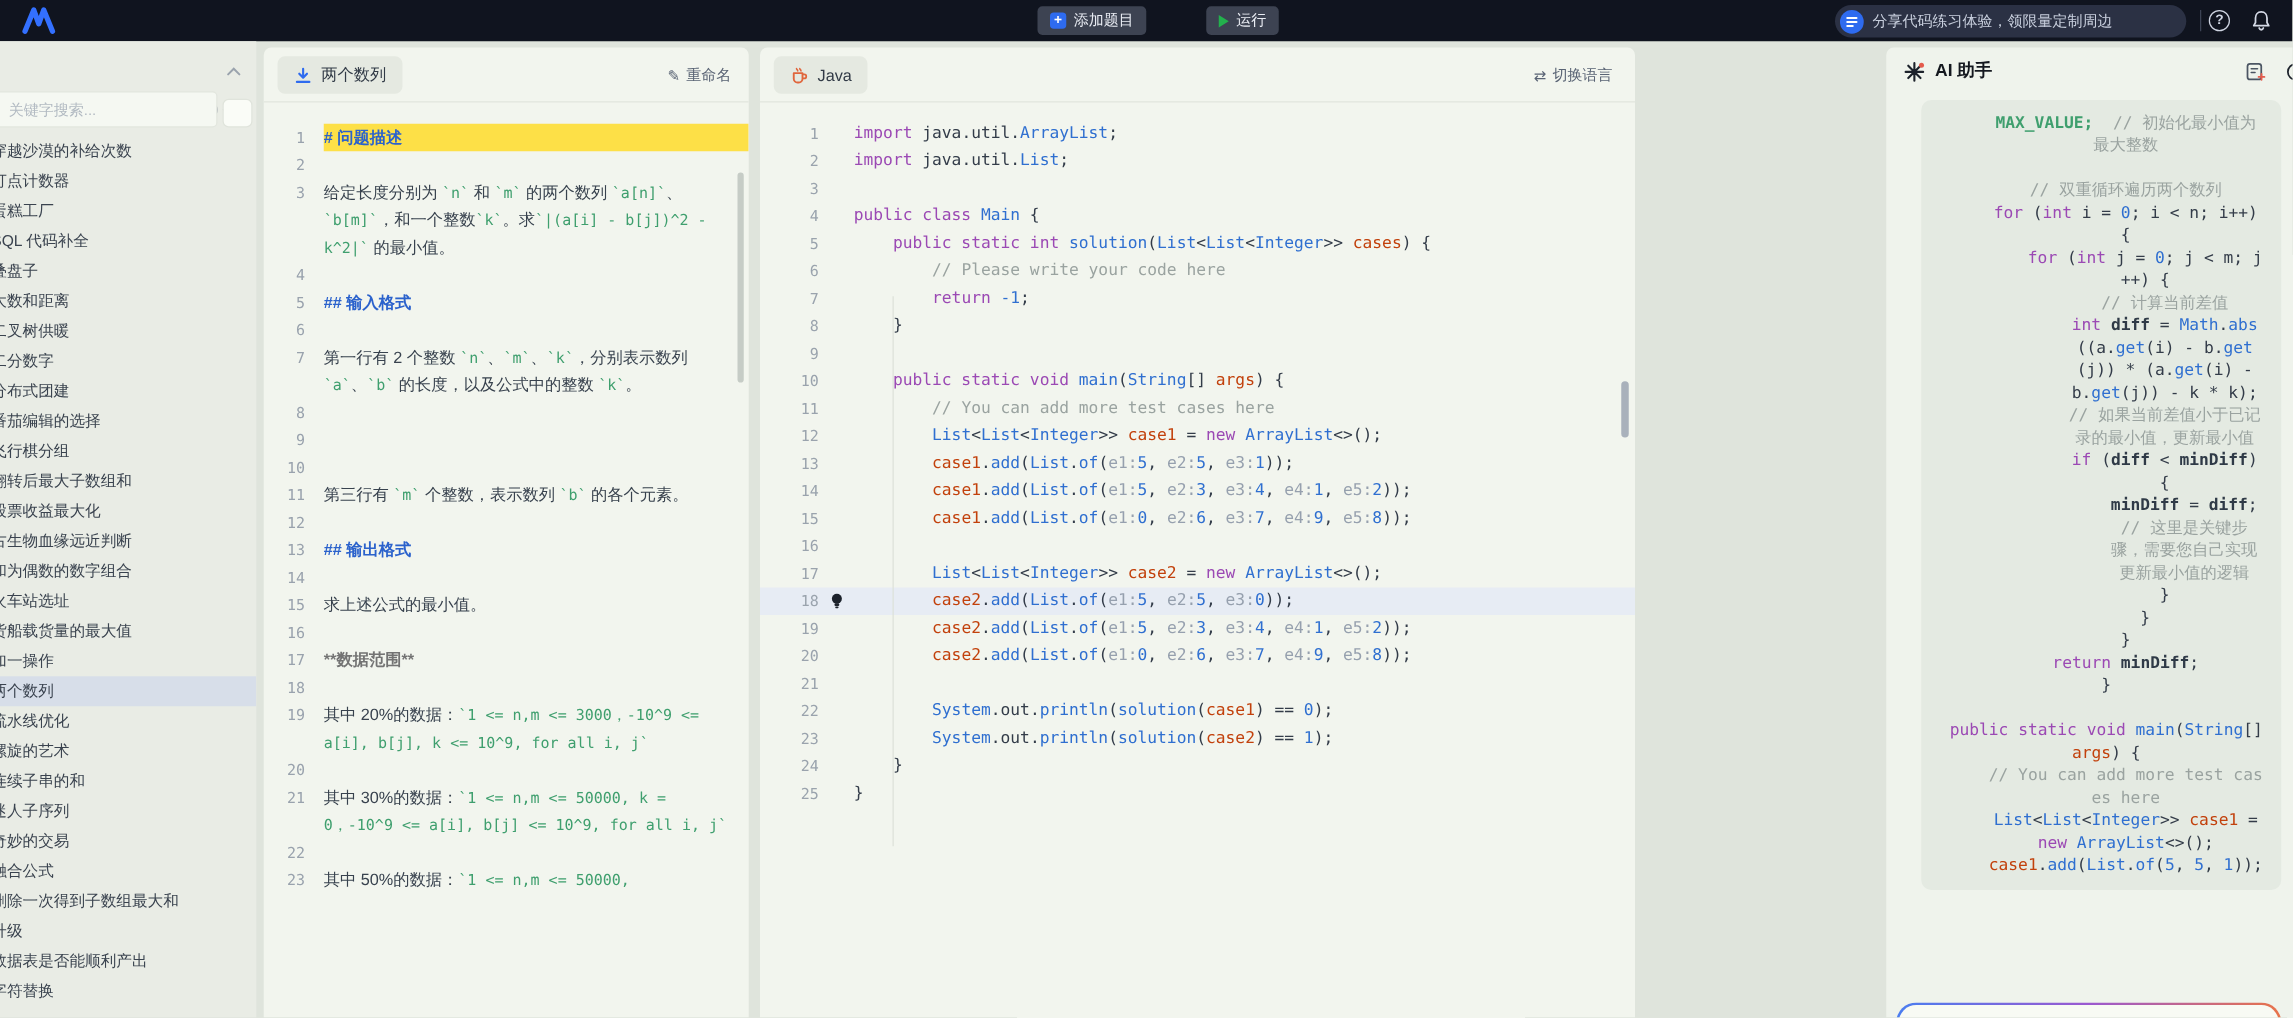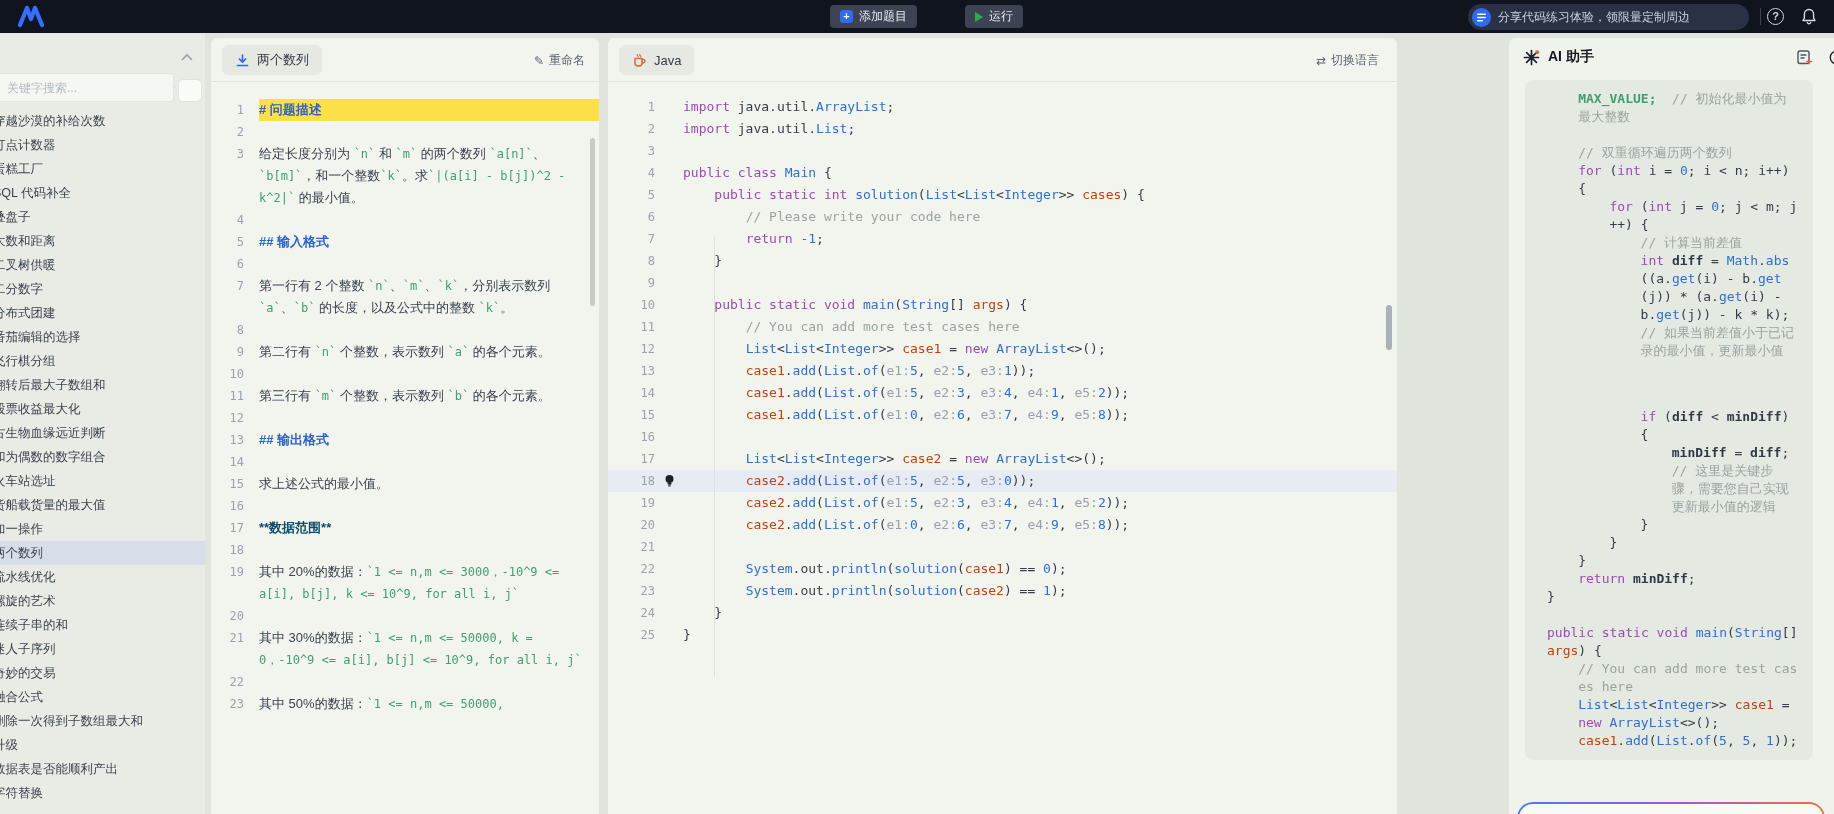--- a/index.html
+++ b/index.html
@@ -62,27 +62,27 @@
   #desc-rename { right:14px; }
   #md-content { position:absolute; left:0; top:53px; right:0; bottom:0; overflow:hidden; padding-top:8px; }
   .mrow { display:flex; }
   .gnum { flex:0 0 48px; text-align:right; padding-right:15px; color:#99a2ad; font-size:12px;
           line-height:22px; font-family:"DejaVu Sans Mono", monospace; }
   .gtext { flex:1; font-size:13px; line-height:22px; padding-right:16px; min-height:22px;
            overflow-wrap:anywhere; color:#38424e; }
   .gtext.hl { background:#fde047; }
   .mh { color:#2b62cc; font-weight:bold; }
   .mt { color:#38424e; }
-  .mb { color:#0c4a6e; font-weight:bold;text-align:center; }
+  .mb { color:#737373; font-weight:bold;text-align:center; }
   .mc { color:#3f9f6e; font-family:"DejaVu Sans Mono", monospace; font-size:12px; }
   #desc-scrollthumb { position:absolute; right:4px; top:100px; width:5px; height:168px;
                       background:#c6ccc6; border-radius:3px; }
 
   
-  #editor-panel { left:608px; width:789px; }
+  #editor-panel { left:608px; width:700px; }
   #switch-lang { right:18px; }
   #code-content { position:absolute; left:0; top:53px; right:0; bottom:0; padding-top:5px; }
   .crow { display:flex; height:22px; line-height:22px; white-space:pre; }
   .crow.current { background:#e7ecf4; }
   .cnum { flex:0 0 47px; text-align:right; color:#9aa3ad; font-size:12px;
           font-family:"DejaVu Sans Mono", monospace; }
   .bulbslot { flex:0 0 28px; display:flex; align-items:center; justify-content:center; }
   .ctext { font-family:"DejaVu Sans Mono", monospace; font-size:13px; color:#333c49; }
   #indent-guide { position:absolute; left:106px; top:146px; width:1px; height:440px; background:#dde1d9; }
   #code-scrollthumb { position:absolute; right:5px; top:267px; width:6px; height:45px;
@@ -93,22 +93,22 @@
   .tv { color:#c2410c;margin-top:28px; } .tc { color:#9aa3a0; } .ti { color:#96a0ae; }
   .tp { color:#333c49; } .tb { color:#2f3a47; font-weight:bold; } .ts { color:#3f9f6e; font-weight:bold; }
 
   
   #ai-panel { left:1509px; width:380px; background:#eff3ec; }
   #ai-header { position:relative; height:40px; }
   #ai-title { position:absolute; left:14px; top:10px; display:flex; align-items:center; gap:8px;
               font-size:14px; font-weight:bold; color:#14181f; }
   .ai-hicons { position:absolute; top:11px; display:flex; align-items:center; cursor:pointer; }
   #ai-newchat { right:76px; } #ai-history { right:44px; } #ai-close { right:16px; color:#333; font-size:13px; }
-  #ai-block { position:absolute; left:16px; top:42px; width:288px; background:#e4eae2; border-radius:8px;
-              padding:10px 14px 10px 22px; }
+  #ai-block { position:absolute; left:28px; top:42px; width:288px; background:#e4eae2; border-radius:8px;
+              padding:10px 14px 10px 22px;text-align:center; }
   .airow { font-family:"DejaVu Sans Mono", monospace; font-size:13px; line-height:18px;
            white-space:pre-wrap; word-break:break-all; min-height:18px; }
   #ai-watermark { position:absolute; left:18px; top:714px; width:300px; font-size:25px; font-weight:bold;
                   letter-spacing:1px; white-space:nowrap; color:#eef2ec;
                   -webkit-text-stroke:1px #99a2a8; text-shadow:2px 2px 0 rgba(120,128,134,0.45); }
   #ai-input { position:absolute; left:8px; top:764px; width:308px; height:40px; border-radius:16px;
               border:2px solid transparent;
               background:linear-gradient(#f8faf4,#f8faf4) padding-box,
                          linear-gradient(90deg,#4a7df0,#9b59d0,#e8734a) border-box; }
   #ai-scrollthumb { position:absolute; right:1px; top:380px; width:4px; height:230px;
@@ -244,21 +244,20 @@
           <div class="mrow">
             <span class="gnum">7</span>
             <div class="gtext"><span class="mt">第一行有 2 个整数 </span><span class="mc">`n`</span><span class="mt">、</span><span class="mc">`m`</span><span class="mt">、</span><span class="mc">`k`</span><span class="mt">，分别表示数列 </span><span class="mc">`a`</span><span class="mt">、</span><span class="mc">`b`</span><span class="mt"> 的长度，以及公式中的整数 </span><span class="mc">`k`</span><span class="mt">。</span></div>
           </div>
           <div class="mrow">
             <span class="gnum">8</span>
             <div class="gtext"></div>
           </div>
           <div class="mrow">
             <span class="gnum">9</span>
-            <div class="gtext"><span class="mt">第二行有 </span><span class="mc">`n`</span><span class="mt"> 个整数，表示数列 </span><span class="mc">`a`</span><span class="mt"> 的各个元素。</span></div>
           </div>
           <div class="mrow">
             <span class="gnum">10</span>
             <div class="gtext"></div>
           </div>
           <div class="mrow">
             <span class="gnum">11</span>
             <div class="gtext"><span class="mt">第三行有 </span><span class="mc">`m`</span><span class="mt"> 个整数，表示数列 </span><span class="mc">`b`</span><span class="mt"> 的各个元素。</span></div>
           </div>
           <div class="mrow">
@@ -393,21 +392,21 @@
       </div>
       <div id="ai-block">
           <div class="airow" style="padding-left: 31.2px;"><span class="ts">MAX_VALUE;</span><span class="tc">  // 初始化最小值为最大整数</span></div>
           <div class="airow" style="padding-left: 0px;"></div>
           <div class="airow" style="padding-left: 31.2px;"><span class="tc">// 双重循环遍历两个数列</span></div>
           <div class="airow" style="padding-left: 31.2px;"><span class="tk">for</span><span class="tp"> (</span><span class="tk">int</span><span class="tp"> i = </span><span class="tn">0</span><span class="tp">; i &lt; n; i++) {</span></div>
           <div class="airow" style="padding-left: 62.4px;"><span class="tk">for</span><span class="tp"> (</span><span class="tk">int</span><span class="tp"> j = </span><span class="tn">0</span><span class="tp">; j &lt; m; j++) {</span></div>
           <div class="airow" style="padding-left: 93.6px;"><span class="tc">// 计算当前差值</span></div>
           <div class="airow" style="padding-left: 93.6px;"><span class="tk">int</span><span class="tp"> </span><span class="tb">diff</span><span class="tp"> = </span><span class="ty">Math</span><span class="tp">.</span><span class="tf">abs</span><span class="tp">((a.</span><span class="tf">get</span><span class="tp">(i) - b.</span><span class="tf">get</span><span class="tp">(j)) * (a.</span><span class="tf">get</span><span class="tp">(i) - b.</span><span class="tf">get</span><span class="tp">(j)) - k * k);</span></div>
           <div class="airow" style="padding-left: 93.6px;"><span class="tc">// 如果当前差值小于已记录的最小值，更新最小值</span></div>
-          <div class="airow" style="padding-left: 93.6px; margin-top: 48px;"><span class="tk">if</span><span class="tp"> (</span><span class="tb">diff</span><span class="tp"> &lt; </span><span class="tb">minDiff</span><span class="tp">) {</span></div>
+          <div class="airow" style="padding-left: 93.6px;"><span class="tk">if</span><span class="tp"> (</span><span class="tb">diff</span><span class="tp"> &lt; </span><span class="tb">minDiff</span><span class="tp">) {</span></div>
           <div class="airow" style="padding-left: 124.8px;"><span class="tb">minDiff</span><span class="tp"> = </span><span class="tb">diff</span><span class="tp">;</span><span class="tc">  // 这里是关键步骤，需要您自己实现更新最小值的逻辑</span></div>
           <div class="airow" style="padding-left: 93.6px;"><span class="tp">}</span></div>
           <div class="airow" style="padding-left: 62.4px;"><span class="tp">}</span></div>
           <div class="airow" style="padding-left: 31.2px;"><span class="tp">}</span></div>
           <div class="airow" style="padding-left: 31.2px;"><span class="tk">return</span><span class="tp"> </span><span class="tb">minDiff</span><span class="tp">;</span></div>
           <div class="airow" style="padding-left: 0px;"><span class="tp">}</span></div>
           <div class="airow" style="padding-left: 0px;"></div>
           <div class="airow" style="padding-left: 0px;"><span class="tk">public static void</span><span class="tp"> </span><span class="tf">main</span><span class="tp">(</span><span class="ty">String</span><span class="tp">[] </span><span class="tv">args</span><span class="tp">) {</span></div>
           <div class="airow" style="padding-left: 31.2px;"><span class="tc">// You can add more test cases here</span></div>
           <div class="airow" style="padding-left: 31.2px;"><span class="ty">List</span><span class="tp">&lt;</span><span class="ty">List</span><span class="tp">&lt;</span><span class="ty">Integer</span><span class="tp">&gt;&gt; </span><span class="tv">case1</span><span class="tp"> = </span><span class="tk">new</span><span class="tp"> </span><span class="ty">ArrayList</span><span class="tp">&lt;&gt;();</span></div>

